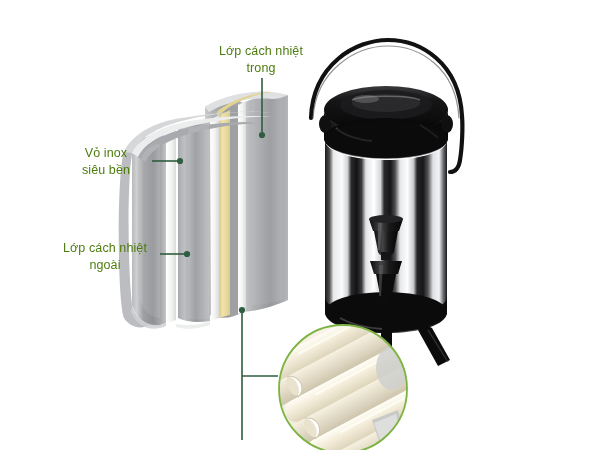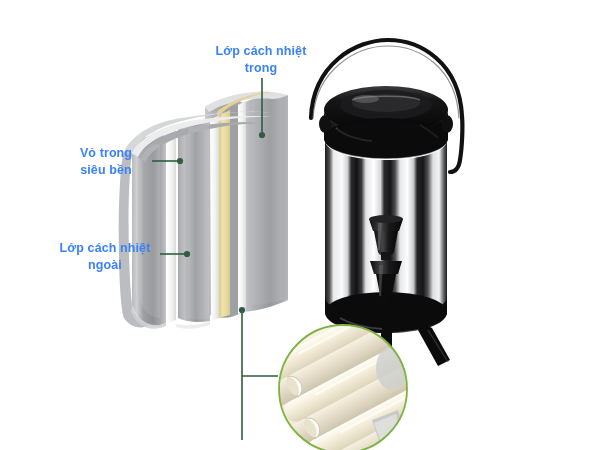--- a/index.html
+++ b/index.html
@@ -20,22 +20,22 @@
   }
   .svg-layer {
     position: absolute;
     left: 0;
     top: 0;
     width: 600px;
     height: 450px;
   }
   .callout {
     position: absolute;
-    color: #3b82f6;
-    font-weight: bold;
+    color: #4d7c0f;
+    font-weight: normal;
     font-size: 12.5px;
     line-height: 1.32;
     text-align: center;
     letter-spacing: 0.1px;
     white-space: pre-line;
   }
   #label-vo-inox {
     left: 58px;
     top: 145px;
     width: 96px;
@@ -331,21 +331,21 @@
         </g>
 
         <path d="M 372 420 L 398 410 L 404 434 L 380 444 Z" fill="#c9c9c7"></path>
         <path d="M 374 423 L 396 414 L 400 432 L 380 440 Z" fill="#dedfdd"></path>
         <ellipse cx="392" cy="368" rx="16" ry="22" fill="#cfd0ce" opacity="0.85"></ellipse>
       </g>
       <circle cx="343" cy="389" r="64" fill="none" stroke="#7cb342" stroke-width="1.8"></circle>
     </g>
   </svg>
 
-  <div class="callout" id="label-vo-inox">Vỏ trong
+  <div class="callout" id="label-vo-inox">Vỏ inox
 siêu bền</div>
 
   <div class="callout" id="label-lop-ngoai">Lớp cách nhiệt
 ngoài</div>
 
   <div class="callout" id="label-lop-trong">Lớp cách nhiệt
 trong</div>
 
 </div>
 

